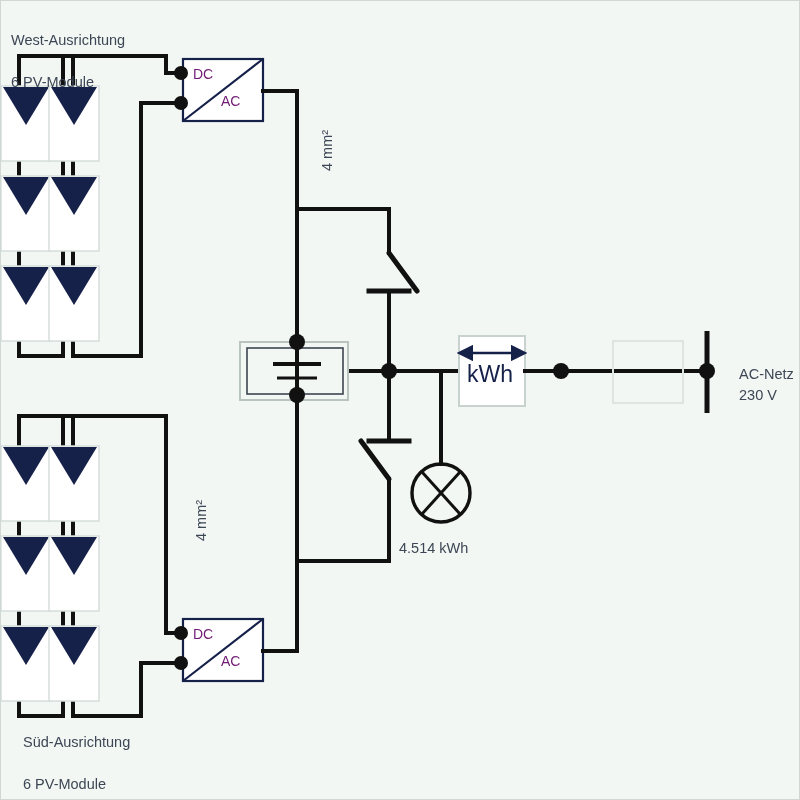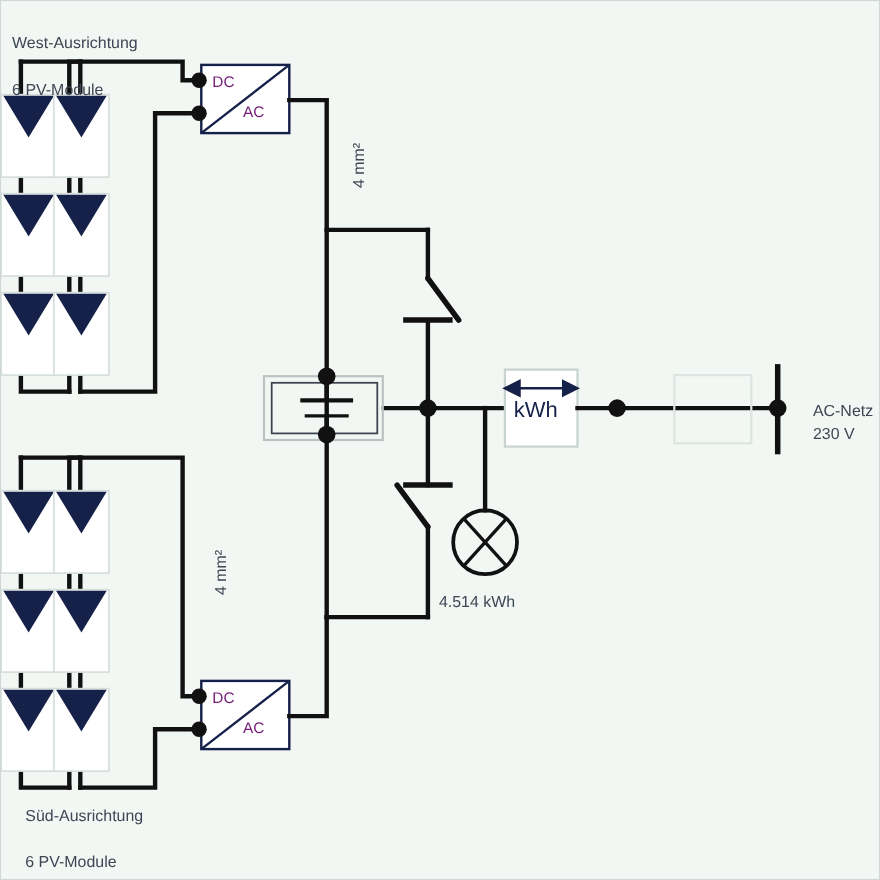--- a/index.html
+++ b/index.html
@@ -43,21 +43,21 @@
   }
   .boxtext{
     position:absolute;
     color:#701a75;
     font-size:14px;
     line-height:1;
   }
   .kwhtext{
     position:absolute;
     color:#16214a;
-    font-size:20px;
+    font-size:23px;
     line-height:1;
   }
 </style>
 </head>
 <body>
 
 <div id="canvas">
 
   <svg class="sheet" viewBox="0 0 800 800">
     <defs>

